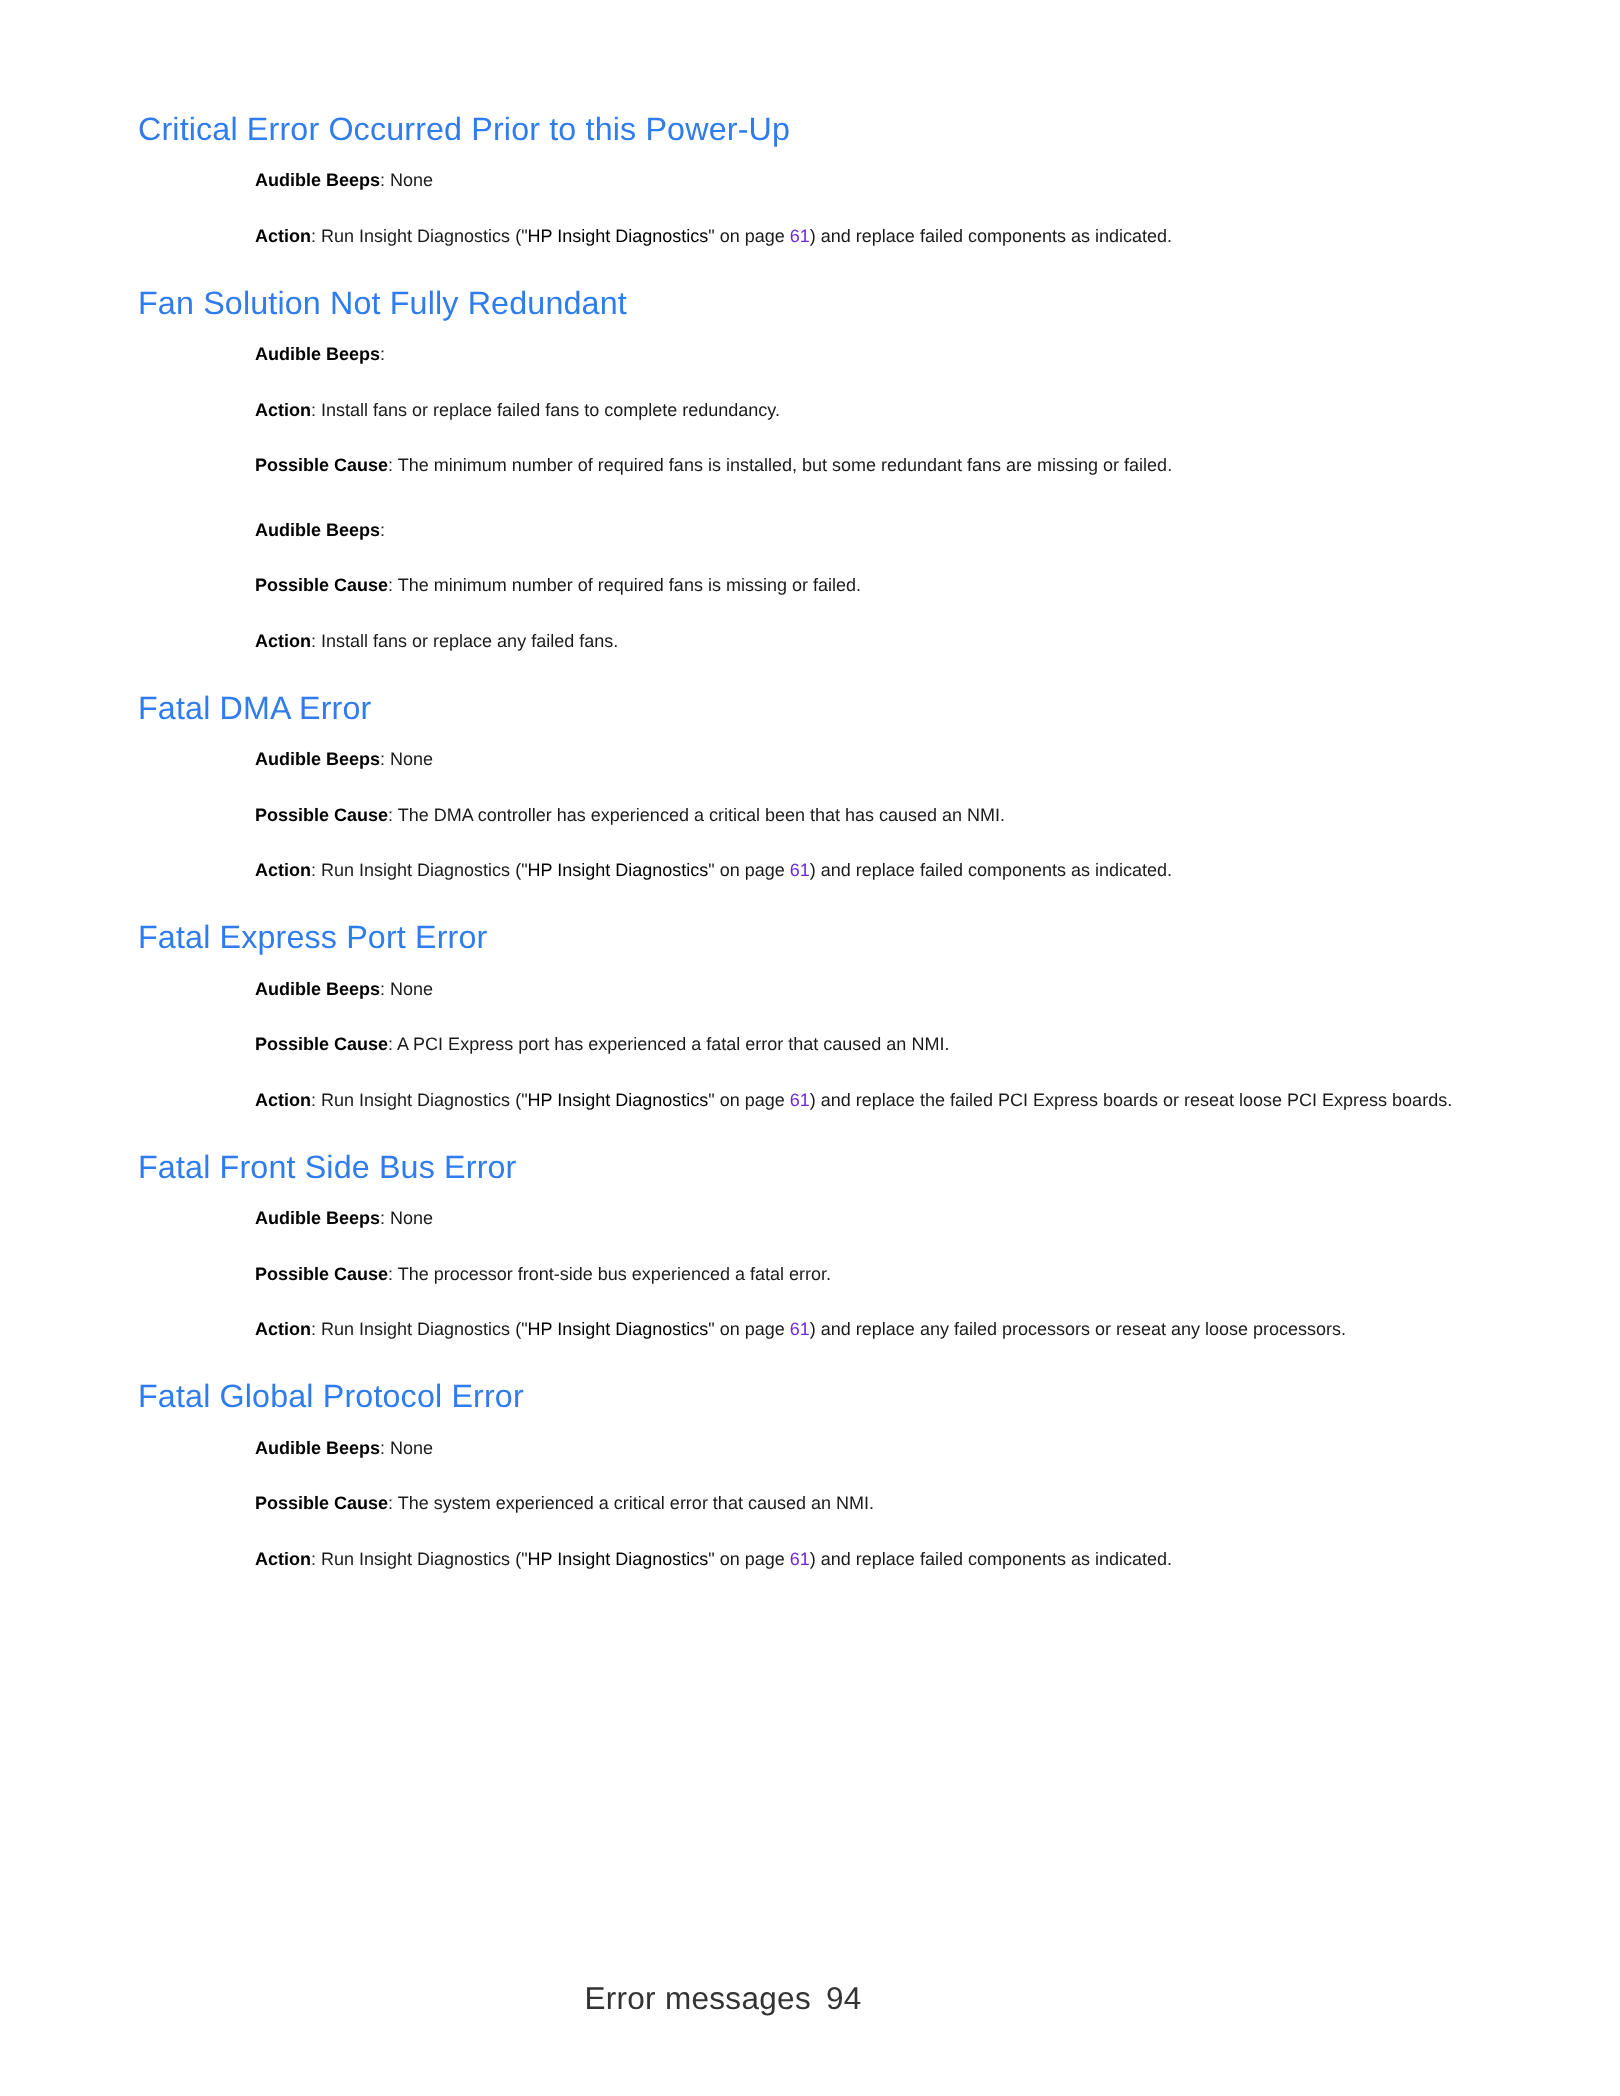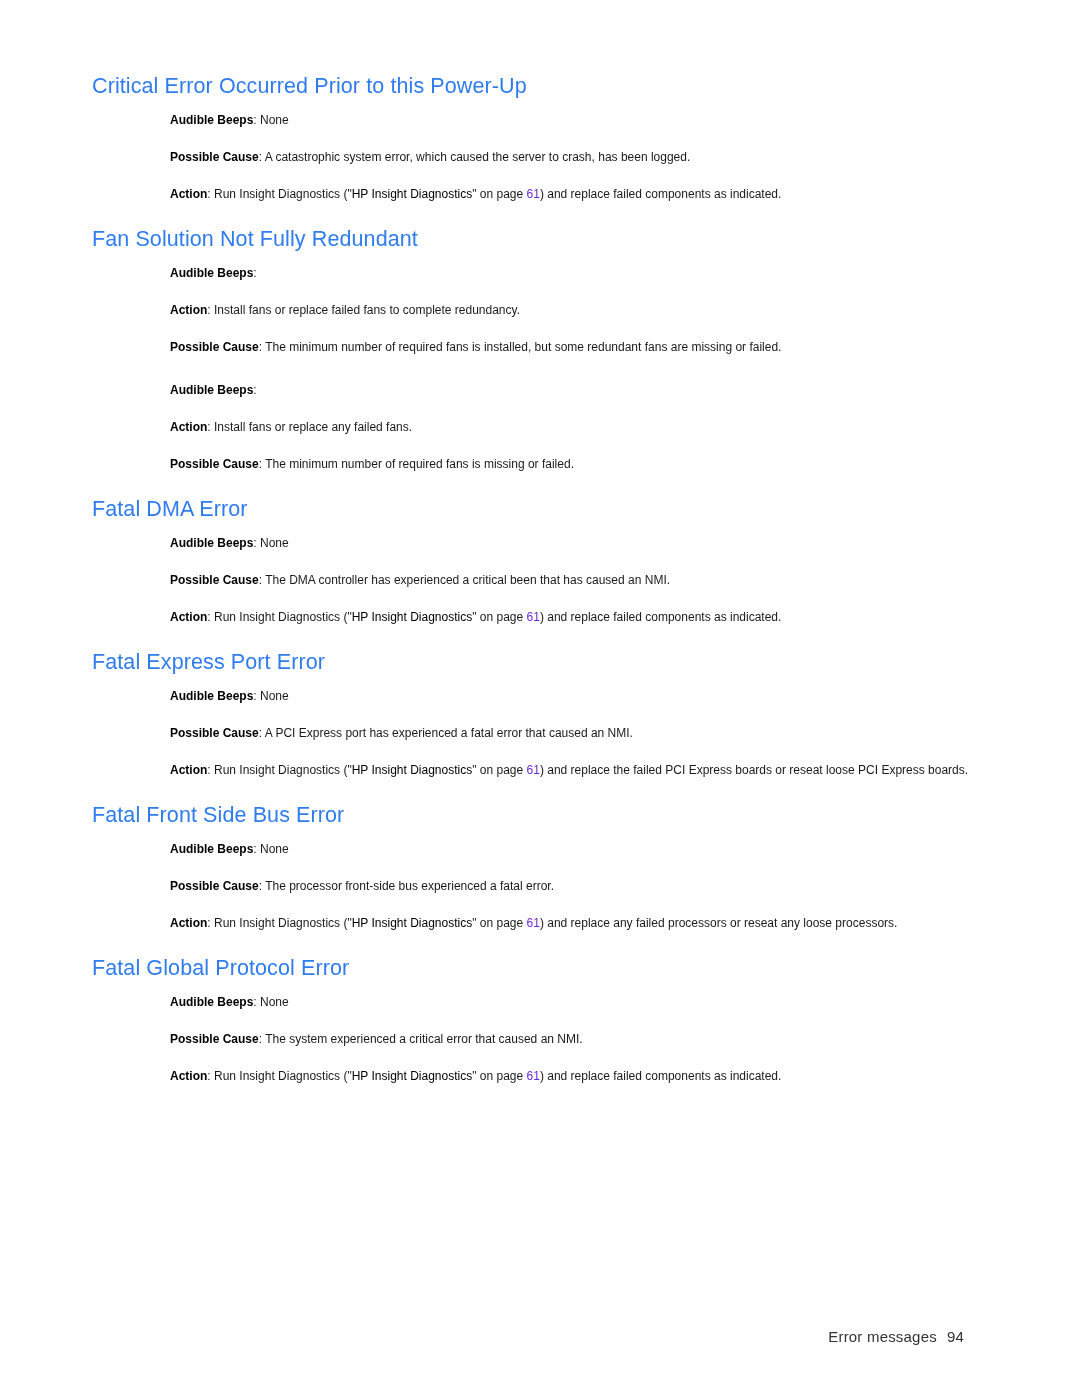--- a/index.html
+++ b/index.html
@@ -77,55 +77,54 @@
   .pagenum {
     color: #6d28d9;
     cursor: pointer;
   }
 
   .footer {
     position: absolute;
     left: 0;
     right: 0;
     bottom: 52px;
-    text-align: right;
+    text-align: center;
     padding-right: 94px;
-    font-size: 15px;
+    font-size: 21px;
     color: #333333;
     letter-spacing: 0.2px;
   }
   .footer .footer-label { margin-right: 10px; }
   .footer .footer-page { }
 </style>
 </head>
 <body>
 
 <div class="page">
   <div class="content" id="content-root">
       <div class="section">
         <h2 class="section-heading">Critical Error Occurred Prior to this Power-Up</h2>
         <div class="section-body">
           <p class="field"><span class="field-label">Audible Beeps</span><span>: </span><span>None</span></p>
-          <p class="field"><span class="field-label">Possible Cause</span><span>: </span><span>A catastrophic system error, which caused the server to crash, has been logged.</span></p>
           <p class="field"><span class="field-label">Action</span><span>: </span><span>Run Insight Diagnostics </span><span>("</span><span class="link">HP Insight Diagnostics</span><span>" on page </span><span class="pagenum">61</span><span>)</span><span> and replace failed components as indicated.</span></p>
         </div>
       </div>
       <div class="section">
         <h2 class="section-heading">Fan Solution Not Fully Redundant</h2>
         <div class="section-body">
           <p class="field"><span class="field-label">Audible Beeps</span><span>:</span><span></span></p>
           <p class="field"><span class="field-label">Action</span><span>: </span><span>Install fans or replace failed fans to complete redundancy.</span></p>
           <p class="field"><span class="field-label">Possible Cause</span><span>: </span><span>The minimum number of required fans is installed, but some redundant fans are missing or failed.</span></p>
         </div>
       </div>
       <div class="section">
         <div class="section-body">
           <p class="field"><span class="field-label">Audible Beeps</span><span>:</span><span></span></p>
+          <p class="field"><span class="field-label">Possible Cause</span><span>: </span><span>The minimum number of required fans is missing or failed.</span></p>
           <p class="field"><span class="field-label">Action</span><span>: </span><span>Install fans or replace any failed fans.</span></p>
-          <p class="field"><span class="field-label">Possible Cause</span><span>: </span><span>The minimum number of required fans is missing or failed.</span></p>
         </div>
       </div>
       <div class="section">
         <h2 class="section-heading">Fatal DMA Error</h2>
         <div class="section-body">
           <p class="field"><span class="field-label">Audible Beeps</span><span>: </span><span>None</span></p>
           <p class="field"><span class="field-label">Possible Cause</span><span>: </span><span>The DMA controller has experienced a critical been that has caused an NMI.</span></p>
           <p class="field"><span class="field-label">Action</span><span>: </span><span>Run Insight Diagnostics </span><span>("</span><span class="link">HP Insight Diagnostics</span><span>" on page </span><span class="pagenum">61</span><span>)</span><span> and replace failed components as indicated.</span></p>
         </div>
       </div>

